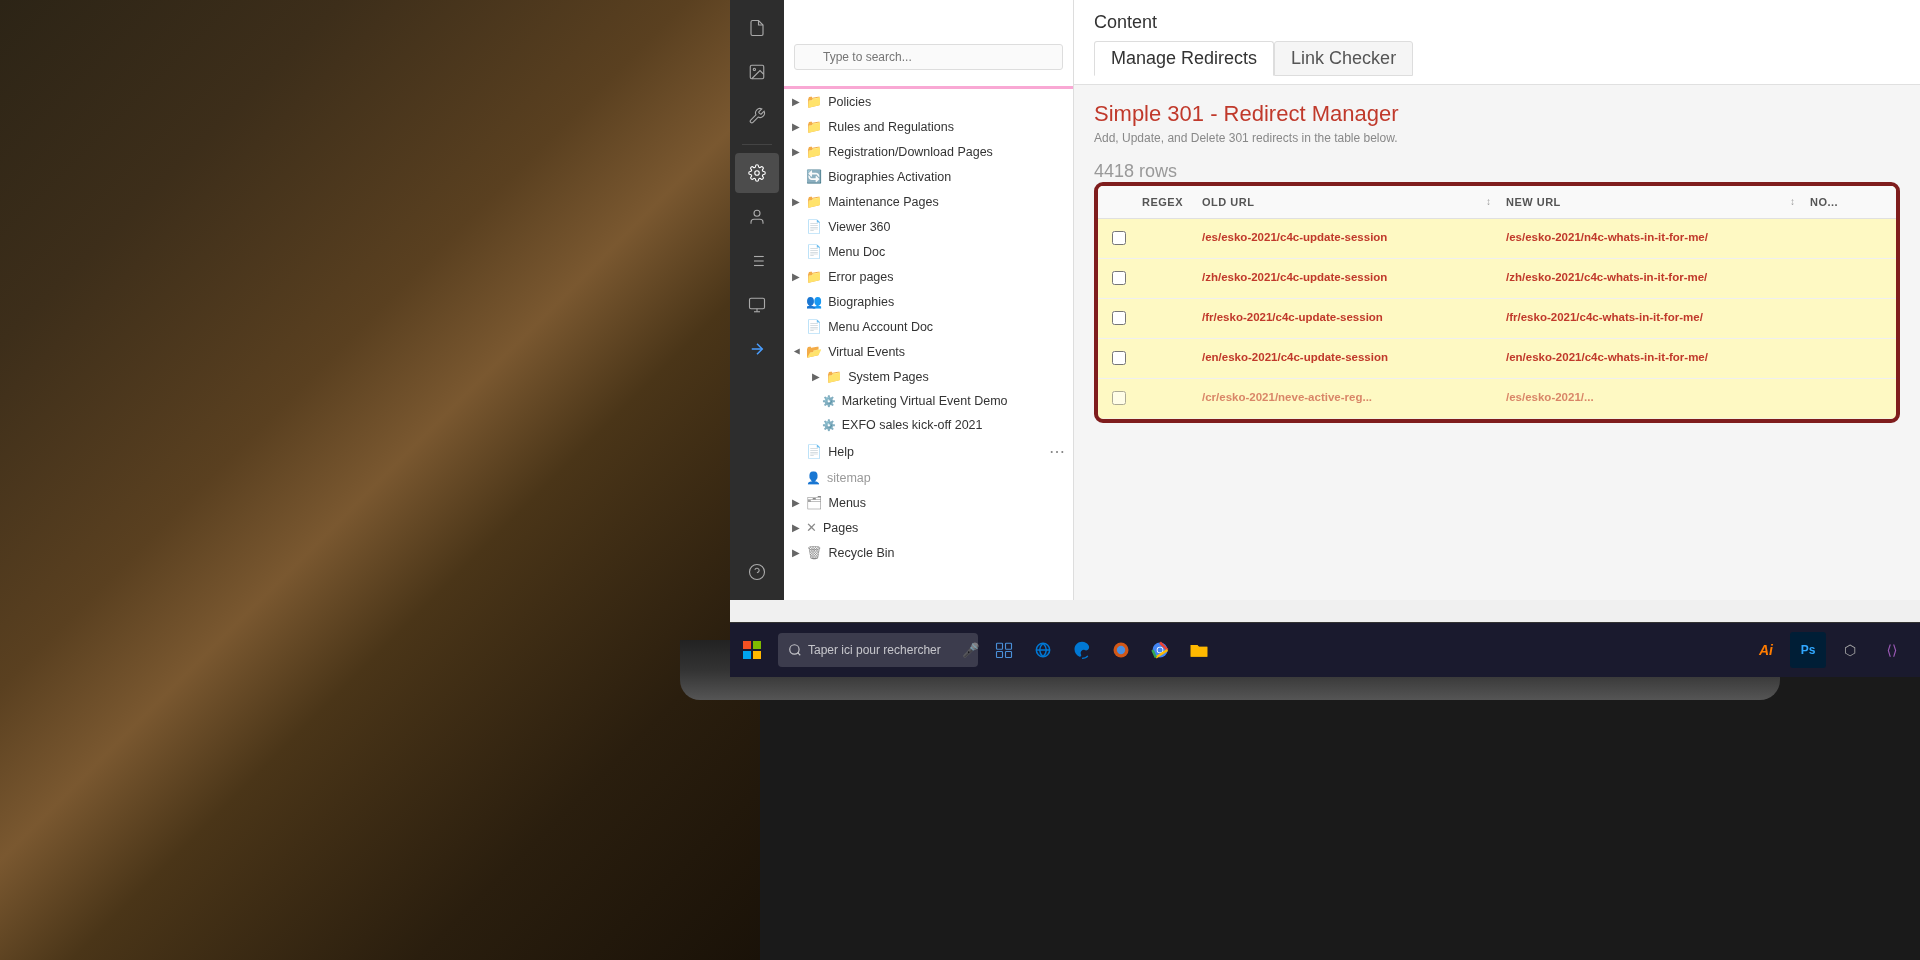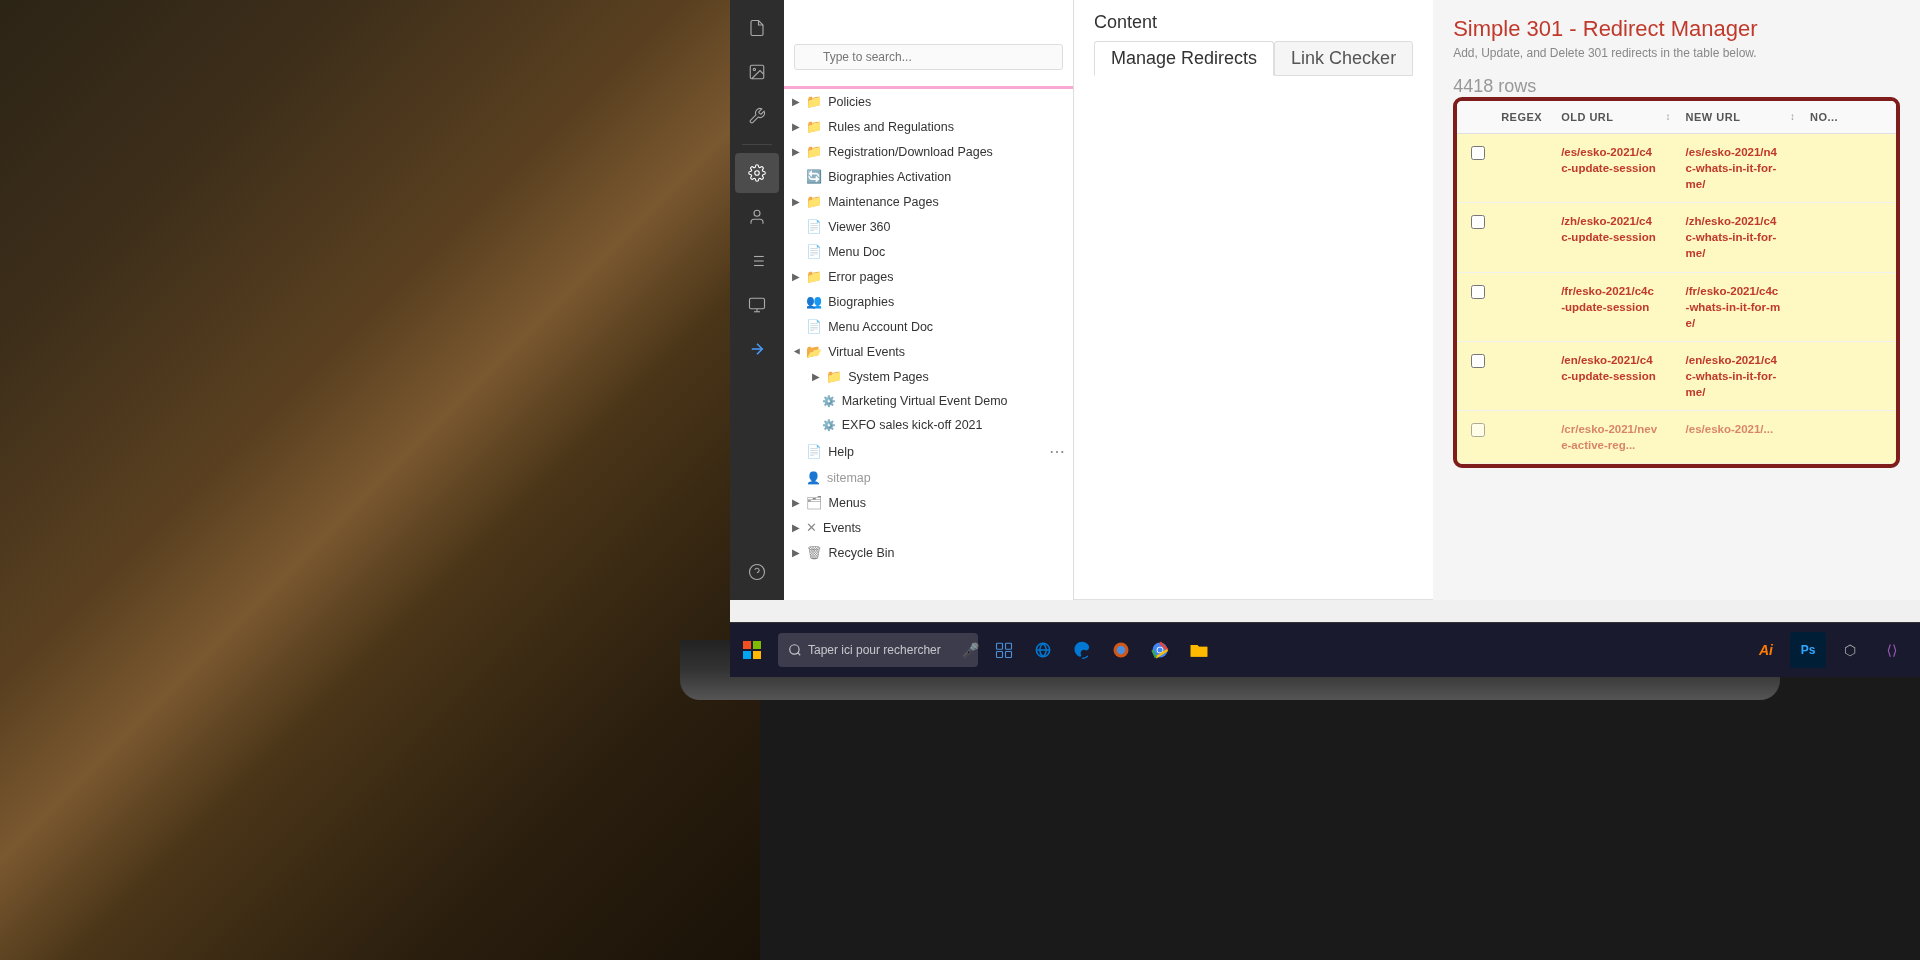--- a/index.html
+++ b/index.html
@@ -193,21 +193,21 @@
     .tree-icon.page { color: #888; }
     .tree-icon.settings { color: #888; }
 
     .tree-label { font-size: 12.5px; color: #333; }
 
     
     .main-panel {
       flex: 1;
       background: #f5f5f5;
       display: flex;
-      flex-direction: row;
+      flex-direction: column;
       overflow: hidden;
     }
 
     .content-header {
       padding: 12px 20px 8px;
       background: white;
       border-bottom: 1px solid #e0e0e0;
     }
 
     .content-title {
@@ -550,21 +550,21 @@
 
         <div class="tree-item">
           <span class="tree-arrow">▶</span>
           <span class="tree-icon" style="color:#888;">🗂</span>
           <span class="tree-label">Menus</span>
         </div>
 
         <div class="tree-item">
           <span class="tree-arrow">▶</span>
           <span class="tree-icon" style="color:#888;">✕</span>
-          <span class="tree-label">Events</span>
+          <span class="tree-label">Pages</span>
         </div>
 
         <div class="tree-item">
           <span class="tree-arrow">▶</span>
           <span class="tree-icon" style="color:#888;">🗑</span>
           <span class="tree-label">Recycle Bin</span>
         </div>
 
       </div>
     </div>

